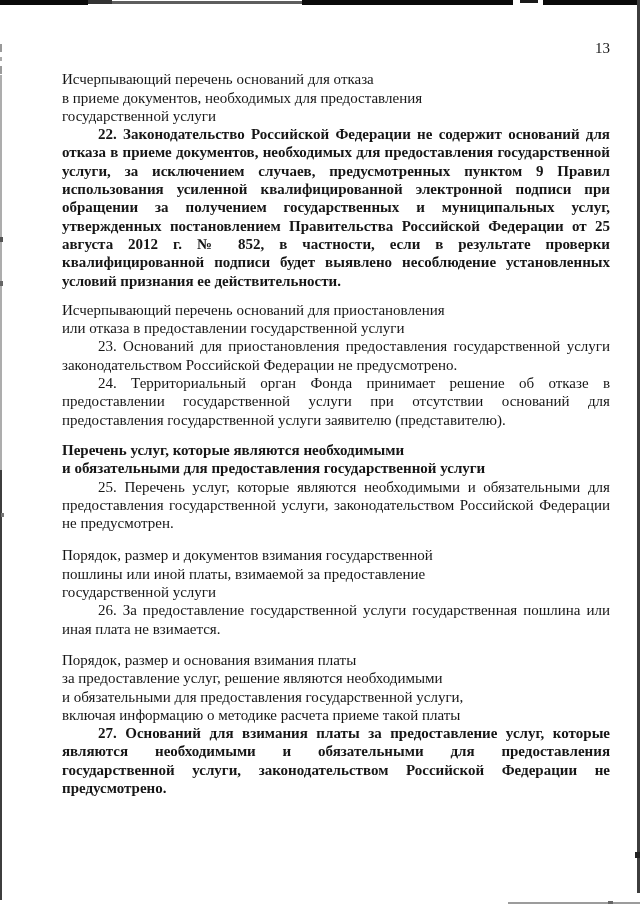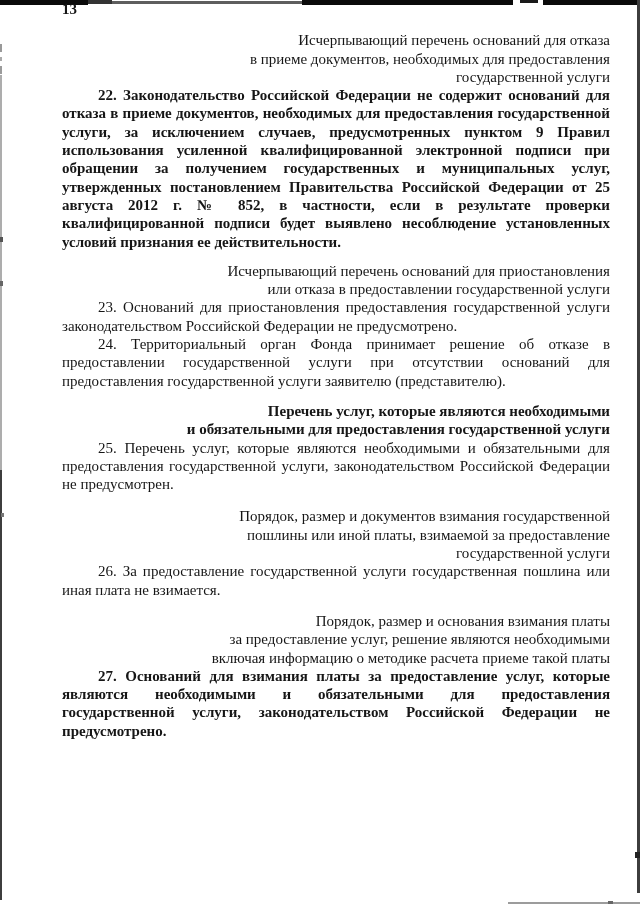--- a/index.html
+++ b/index.html
@@ -14,25 +14,25 @@
     font-size: 15px;
     line-height: 18.3px;
   }
   .content {
     position: absolute;
     top: 0;
     left: 62px;
     width: 548px;
   }
   .page-number {
-    text-align: left;
-    font-weight: bold;
+    margin-top: 39px;
+    text-align: right;
   }
   .heading {
-    text-align: right;
+    text-align: left;
   }
   .heading div { white-space: nowrap; }
   p.body-par {
     margin: 0;
     text-align: justify;
     text-indent: 36px;
   }
   .mt13 { margin-top: 13px; }
   .mt18 { margin-top: 18px; font-weight: bold; }
   .mt11 { margin-top: 11px; }
@@ -111,18 +111,19 @@
     <div class="heading mt14">
       <div>Порядок, размер и документов взимания государственной</div>
       <div>пошлины или иной платы, взимаемой за предоставление</div>
       <div>государственной услуги</div>
     </div>
     <p class="body-par mt15">26. За предоставление государственной услуги государственная пошлина или иная плата не взимается.</p>
 
     <div class="heading mt13">
       <div>Порядок, размер и основания взимания платы</div>
       <div>за предоставление услуг, решение являются необходимыми</div>
+      <div>и обязательными для предоставления государственной услуги,</div>
       <div>включая информацию о методике расчета приеме такой платы</div>
     </div>
     <p class="body-par mt12">27. Оснований для взимания платы за предоставление услуг, которые являются необходимыми и обязательными для предоставления государственной услуги, законодательством Российской Федерации не предусмотрено.</p>
 
   </div>
 </div>
 
 </body></html>

